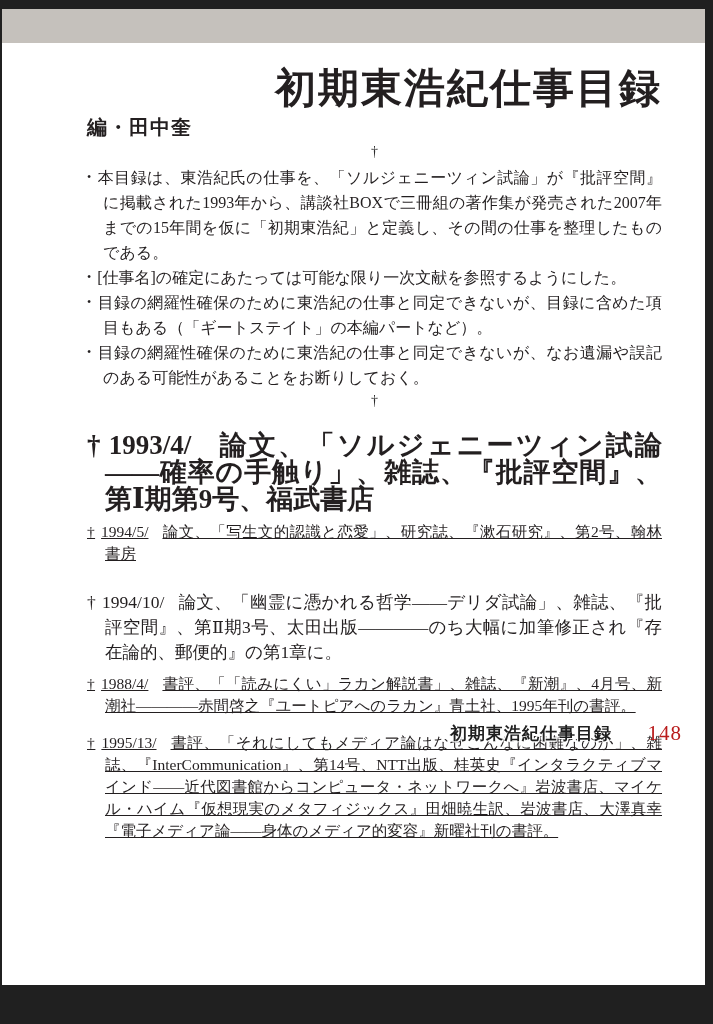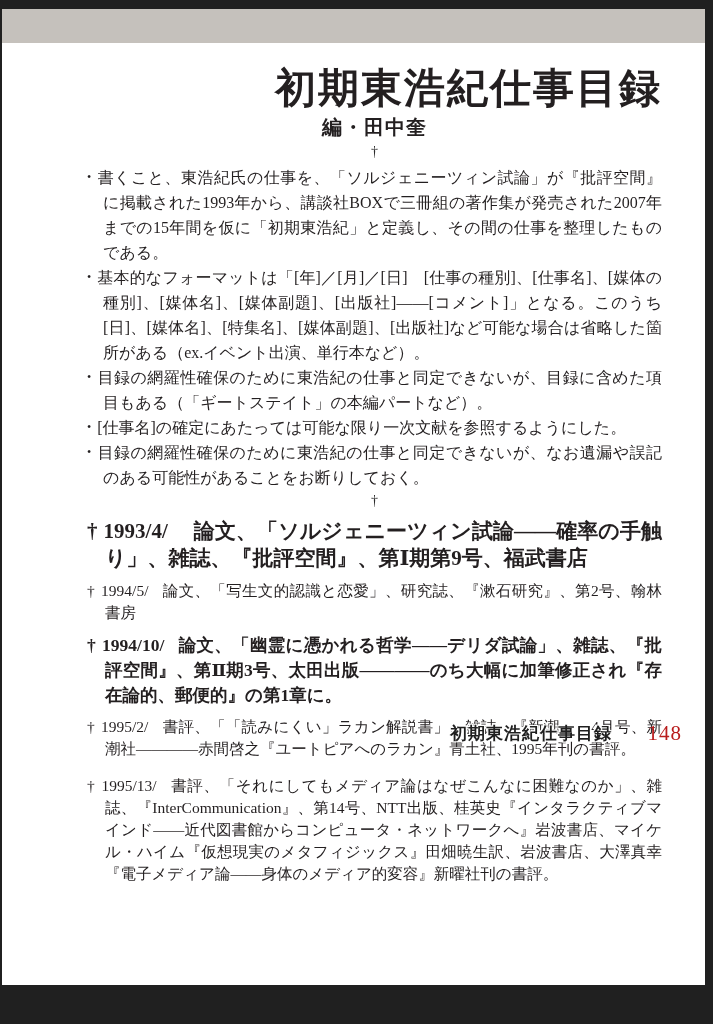--- a/index.html
+++ b/index.html
@@ -22,21 +22,21 @@
     position:absolute;left:85px;top:0;width:575px;height:942px;
   }
   .doc-title{
     margin:24px 0 0 0;
     text-align:right;
     font-size:41px;line-height:1.05;font-weight:700;
     letter-spacing:2px;
   }
   .doc-editor{
     margin:4px 0 0 0;
-    text-align:center;
+    text-align:left;
     font-size:20px;font-weight:700;letter-spacing:1px;
   }
   .dagger-line{
     text-align:center;font-size:14px;line-height:18px;margin:2px 0;
     color:#2a2a2a;
   }
   ul.notes{
     margin:4px 0 0 0;padding:0;list-style:none;
     font-size:16px;line-height:25px;
   }
@@ -46,28 +46,28 @@
   }
   .bullet{font-size:12px;margin-right:6px;vertical-align:2px;}
   .entries{margin-top:4px;}
   .entry{
     padding-left:18px;text-indent:-18px;
     text-align:justify;
   }
   .entry .dg{margin-right:6px;}
   .entry .date{margin-right:14px;}
   .e-large{
-    font-size:21px;font-weight:700;line-height:27px;margin-top:8px;
+    font-size:27px;font-weight:700;line-height:27px;margin-top:22px;
   }
   .e-large .date{margin-right:26px;}
   .e-medium{
-    font-size:17.5px;font-weight:700;line-height:25px;margin-top:9px;
+    font-size:17.5px;font-weight:400;line-height:25px;margin-top:25px;
   }
   .e-normal{
-    font-size:15.5px;line-height:22px;margin-top:8px;
+    font-size:15.5px;line-height:22px;margin-top:8px;text-decoration:underline;
   }
   .e-gap{margin-top:15px;}
   .footer-title{
     position:absolute;right:93px;bottom:14px;
     font-size:17px;font-weight:700;letter-spacing:1px;
     color:#1f1f1f;
     text-shadow:-1px -1px 0 #fff,1px -1px 0 #fff,-1px 1px 0 #fff,1px 1px 0 #fff,0 0 2px #fff;
     white-space:nowrap;
   }
   .footer-page{
@@ -81,24 +81,23 @@
 <div class="frame-inner">
   <div class="paper">
     <div class="content">
 
       <h1 class="doc-title">初期東浩紀仕事目録</h1>
       <div class="doc-editor">編・田中奎</div>
 
       <div class="dagger-line">†</div>
 
       <ul class="notes">
-        <li><span class="bullet">•</span><span>書くこと、東浩紀氏の仕事を、「ソルジェニーツィン試論」が『批評空間』に掲載された1993年から、講談社BOXで三冊組の著作集が発売された2007年までの15年間を仮に「初期東浩紀」と定義し、その間の仕事を整理したものである。</span></li>
-        <li><span class="bullet">•</span><span>基本的なフォーマットは「[年]／[月]／[日]　[仕事の種別]、[仕事名]、[媒体の種別]、[媒体名]、[媒体副題]、[出版社]——[コメント]」となる。このうち[日]、[媒体名]、[特集名]、[媒体副題]、[出版社]など可能な場合は省略した箇所がある（ex.イベント出演、単行本など）。</span></li>
+        <li><span class="bullet">•</span><span>本目録は、東浩紀氏の仕事を、「ソルジェニーツィン試論」が『批評空間』に掲載された1993年から、講談社BOXで三冊組の著作集が発売された2007年までの15年間を仮に「初期東浩紀」と定義し、その間の仕事を整理したものである。</span></li>
+        <li><span class="bullet">•</span><span>[仕事名]の確定にあたっては可能な限り一次文献を参照するようにした。</span></li>
         <li><span class="bullet">•</span><span>目録の網羅性確保のために東浩紀の仕事と同定できないが、目録に含めた項目もある（「ギートステイト」の本編パートなど）。</span></li>
-        <li><span class="bullet">•</span><span>[仕事名]の確定にあたっては可能な限り一次文献を参照するようにした。</span></li>
         <li><span class="bullet">•</span><span>目録の網羅性確保のために東浩紀の仕事と同定できないが、なお遺漏や誤記のある可能性があることをお断りしておく。</span></li>
       </ul>
 
       <div class="dagger-line">†</div>
 
       <div class="entries">
 
         <div class="entry e-large">
           <span class="dg">†</span><span class="date">1993/4/</span><span class="etext">論文、「ソルジェニーツィン試論——確率の手触り」、雑誌、『批評空間』、第Ⅰ期第9号、福武書店</span>
         </div>
@@ -106,21 +105,21 @@
         <div class="entry e-normal">
           <span class="dg">†</span><span class="date">1994/5/</span><span class="etext">論文、「写生文的認識と恋愛」、研究誌、『漱石研究』、第2号、翰林書房</span>
         </div>
 
         <div class="entry e-medium">
           <span class="dg">†</span><span class="date">1994/10/</span><span class="etext">論文、「幽霊に憑かれる哲学——デリダ試論」、雑誌、『批評空間』、第Ⅱ期3号、太田出版————のち大幅に加筆修正され『存在論的、郵便的』の第1章に。</span>
         </div>
 
 
         <div class="entry e-normal">
-          <span class="dg">†</span><span class="date">1995/2/</span><span class="etext">書評、「「読みにくい」ラカン解説書」、雑誌、『新潮』、4月号、新潮社————赤間啓之『ユートピアへのラカン』青土社、1995年刊の書評。</span>
+          <span class="dg">†</span><span class="date">1988/4/</span><span class="etext">書評、「「読みにくい」ラカン解説書」、雑誌、『新潮』、4月号、新潮社————赤間啓之『ユートピアへのラカン』青土社、1995年刊の書評。</span>
         </div>
 
         <div class="entry e-normal e-gap">
           <span class="dg">†</span><span class="date">1995/13/</span><span class="etext">書評、「それにしてもメディア論はなぜこんなに困難なのか」、雑誌、『InterCommunication』、第14号、NTT出版、桂英史『インタラクティブマインド——近代図書館からコンピュータ・ネットワークへ』岩波書店、マイケル・ハイム『仮想現実のメタフィジックス』田畑暁生訳、岩波書店、大澤真幸『電子メディア論——身体のメディア的変容』新曜社刊の書評。</span>
         </div>
 
       </div>
     </div>
   </div>
 

